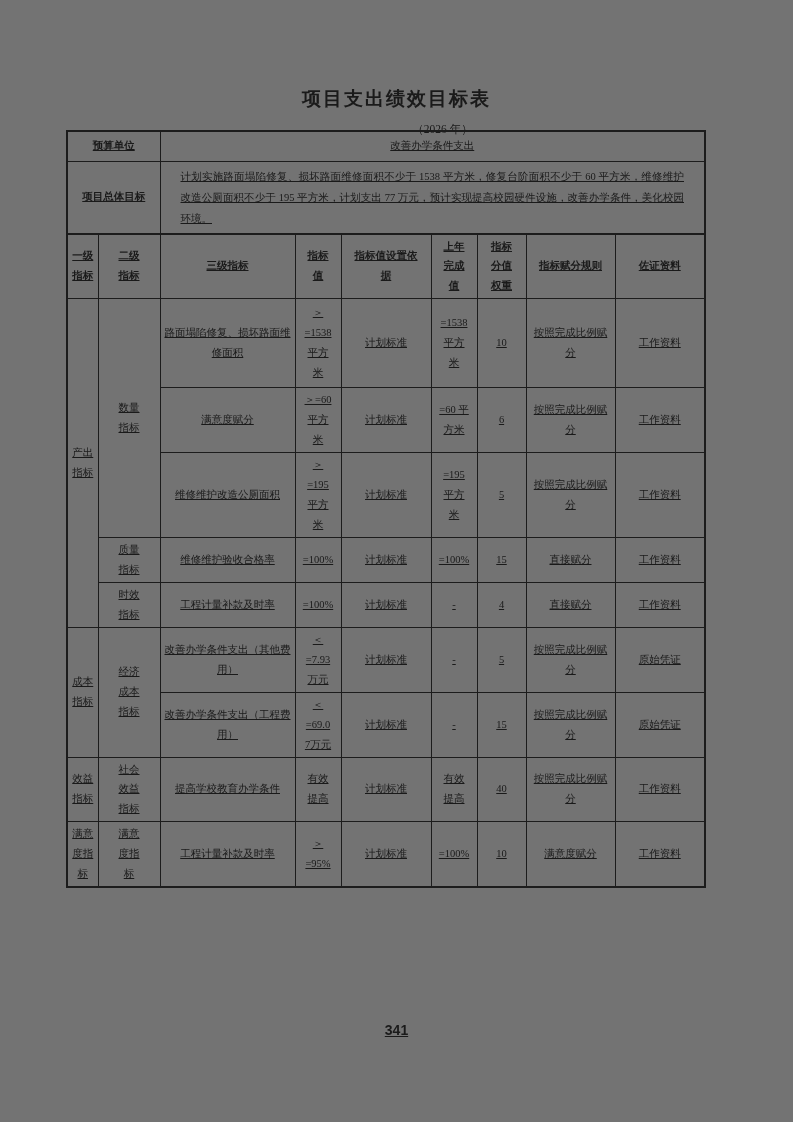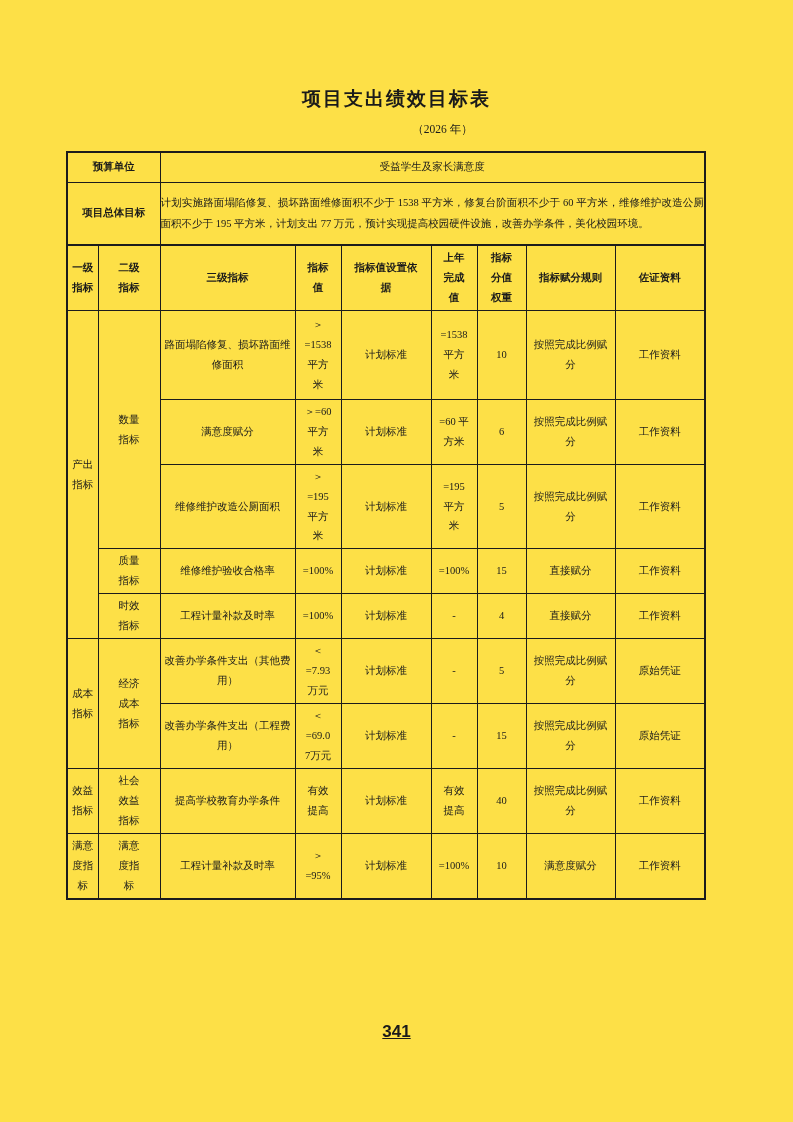--- a/index.html
+++ b/index.html
@@ -1,59 +1,59 @@
 <!DOCTYPE html>
 <html><head>
 <meta charset="utf-8">
 <style>
   * { margin: 0; padding: 0; box-sizing: border-box; }
   html, body { background: #e8e8e8; }
   .page {
     position: relative;
     width: 793px; height: 1122px;
-    background: #fde047;
+    background: #737373;
     font-family: "Liberation Serif", "DejaVu Serif", serif;
     color: #1a1a1a;
     overflow: hidden;
   }
   .doc-title {
     position: absolute; top: 86px; left: 0; width: 100%;
     text-align: center; font-size: 19px; font-weight: bold;
     letter-spacing: 2px;
   }
   .doc-subtitle {
     position: absolute; top: 122px; left: 0; width: 100%;
     text-align: center; font-size: 11.5px; margin-left: 46px;
   }
-  .tables { position: absolute; left: 66px; top: 151px; width: 696px; }
+  .tables { position: absolute; left: 66px; top: 130px; width: 696px; text-decoration: underline; }
   table {
     border-collapse: collapse; table-layout: fixed; width: 638px;
     border: 2px solid #1c1c1c;
   }
   table.indicators { margin-top: -2px; }
   td {
     border: 1.5px solid #1c1c1c;
     text-align: center; vertical-align: middle;
     font-size: 10.5px; line-height: 1.9;
     padding: 2px 3px;
     white-space: pre-line;
     overflow: hidden;
   }
   td.b { font-weight: bold; }
   td.goal-text {
-    text-align: justify; padding: 4px 0; line-height: 2.0;
+    text-align: justify; padding: 4px 20px; line-height: 2.0;
     white-space: normal;
   }
   
   tr.h30 { height: 30px; } tr.h28 { height: 28px; } tr.h45 { height: 45px; }
   tr.h63 { height: 63px; } tr.h60 { height: 60px; } tr.h89 { height: 89px; }
   tr.h61 { height: 61px; } tr.h80 { height: 80px; } tr.h64 { height: 64px; }
   .page-footer {
     position: absolute; top: 1022px; left: 0; width: 100%;
-    text-align: center; font-size: 17px; font-weight: bold;
+    text-align: center; font-size: 14px; font-weight: bold;
     font-family: "Liberation Sans", "DejaVu Sans", sans-serif;
     text-decoration: underline;
   }
 </style>
 </head>
 <body>
 
 <div class="page">
 
   <div class="doc-title">项目支出绩效目标表</div>
@@ -67,21 +67,21 @@
           <col style="width:91px">
           <col style="width:91px">
         <col style="width:92px">
           <col style="width:92px">
           <col style="width:89px">
         <col style="width:90px">
       </colgroup>
       <tbody>
           <tr class="h30">
         <td class="b">预算单位</td>
-        <td colspan="6">受益学生及家长满意度</td>
+        <td colspan="6">改善办学条件支出</td>
       </tr>
       <tr class="h63">
         <td class="b">项目总体目标</td>
         <td colspan="6" class="goal-text">计划实施路面塌陷修复、损坏路面维修面积不少于 1538 平方米，修复台阶面积不少于 60 平方米，维修维护改造公厕面积不少于 195 平方米，计划支出 77 万元，预计实现提高校园硬件设施，改善办学条件，美化校园环境。</td>
       </tr>
     </tbody>
       </table>
 
     <table class="indicators">
       <colgroup>

